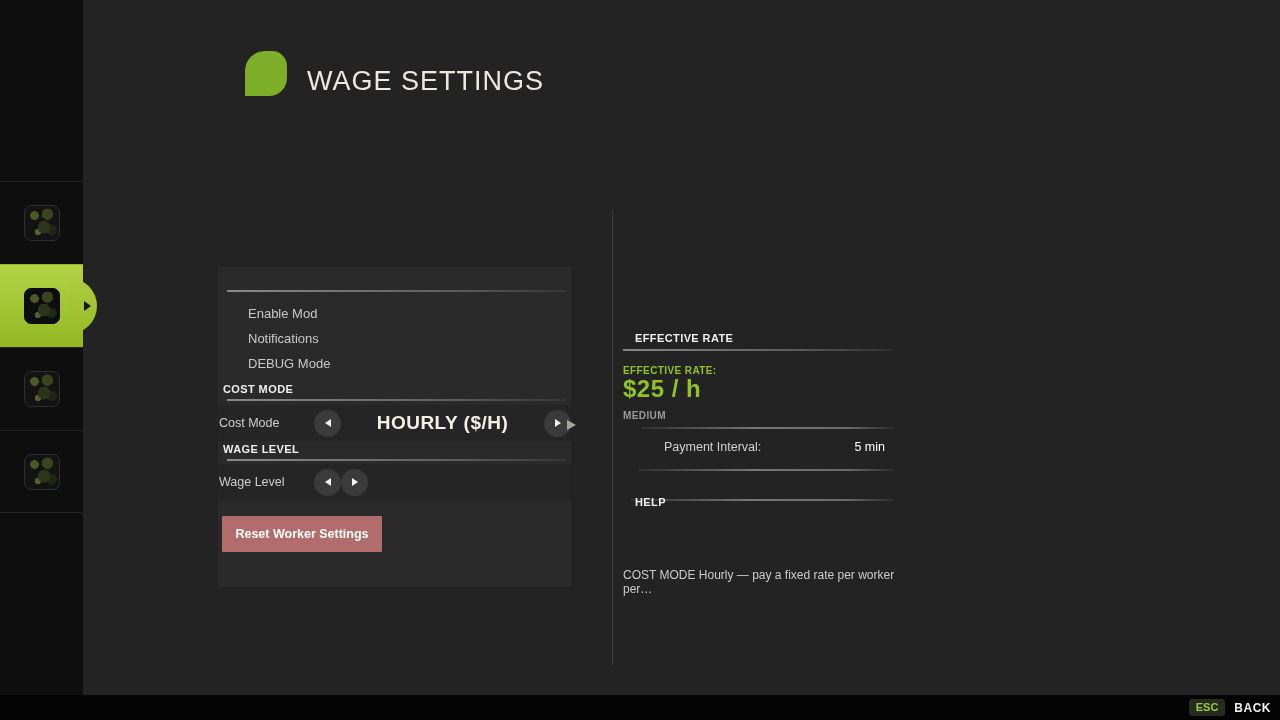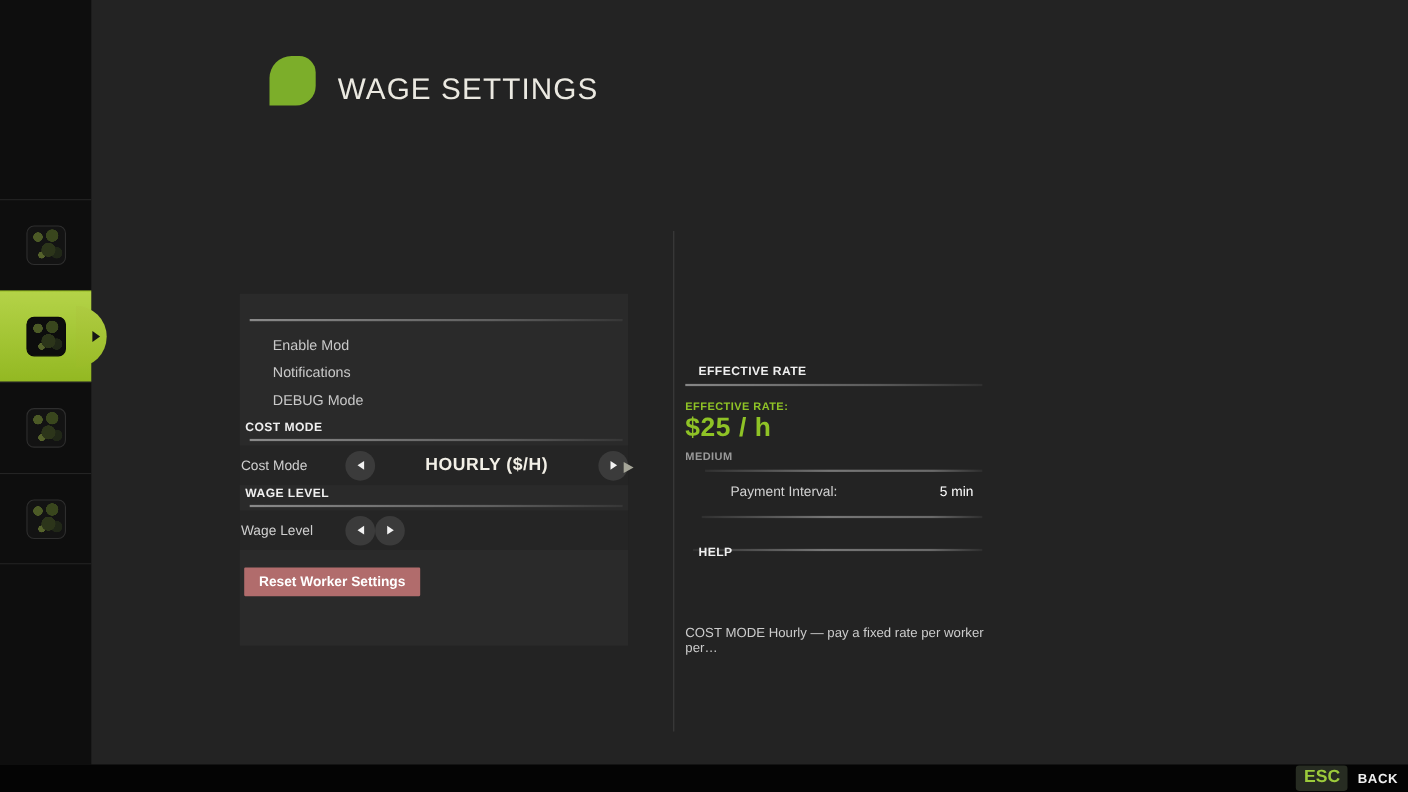--- a/index.html
+++ b/index.html
@@ -64,23 +64,23 @@
     position:absolute; left:0; width:100%; height:36px;
     display:flex; align-items:center; background:rgba(0,0,0,.10);
   }
   .control-row .row-label { width:96px; padding-left:1px; font-size:12.5px; color:#cfcfcf; }
   .stepper-btn {
     width:27px; height:27px; border-radius:50%; background:#3b3b3b; border:none;
     display:flex; align-items:center; justify-content:center; flex:0 0 auto; cursor:pointer;
   }
   .tri-l { width:0; height:0; border-top:4px solid transparent; border-bottom:4px solid transparent; border-right:6px solid #f2f2f2; }
   .tri-r { width:0; height:0; border-top:4px solid transparent; border-bottom:4px solid transparent; border-left:6px solid #f2f2f2; }
-  .row-value { flex:1; text-align:center; font-size:16px; font-weight:bold; letter-spacing:.5px; color:#f3f0e7; }
+  .row-value { flex:1; text-align:center; font-size:19px; font-weight:bold; letter-spacing:.5px; color:#f3f0e7; }
   .reset-btn {
-    position:absolute; left:4px; top:249px; width:160px; height:26px;
+    position:absolute; left:4px; top:249px; width:160px; height:36px;
     background:#b16c6c; border:none; border-radius:1px;
     color:#fff; font-size:12.5px; font-weight:bold; font-family:inherit; cursor:pointer;
   }
 
   
   .pointer-arrow {
     position:absolute; left:567px; top:420px; width:0; height:0;
     border-top:5px solid transparent; border-bottom:5px solid transparent; border-left:9px solid #a5a598;
   }
 
@@ -93,21 +93,21 @@
   .rate-value { font-size:24px; font-weight:bold; letter-spacing:.5px; }
   .level-label { font-size:10px; font-weight:bold; letter-spacing:.4px; color:#9a9a9a; }
   .pay-row { display:flex; justify-content:space-between; align-items:center; }
   .pay-label { font-size:12.5px; color:#d2d2d2;margin-left:41px; }
   .pay-value { font-size:12.5px; font-weight:normal; color:#fff; padding-right:8px; }
   .help-text { font-size:12px; color:#cccccc; }
 
   
   .footer { position:absolute; left:0; bottom:0; width:1280px; height:25px; background:#040404;
             display:flex; align-items:center; justify-content:flex-end; gap:9px; padding-right:9px; }
-  .esc-badge { background:#272c22; border-radius:3px; padding:2px 7px 3px; font-size:16px; font-weight:bold; }
+  .esc-badge { background:#272c22; border-radius:3px; padding:2px 7px 3px; font-size:11px; font-weight:bold; }
   .back-label { font-size:12px; font-weight:bold; letter-spacing:.5px; color:#f0f0f0; }
 </style>
 </head>
 <body>
 
 <div class="sidebar">
   <div class="sidebar-item" style="top:181px">
     <div class="mod-icon"></div>
 
   </div>

